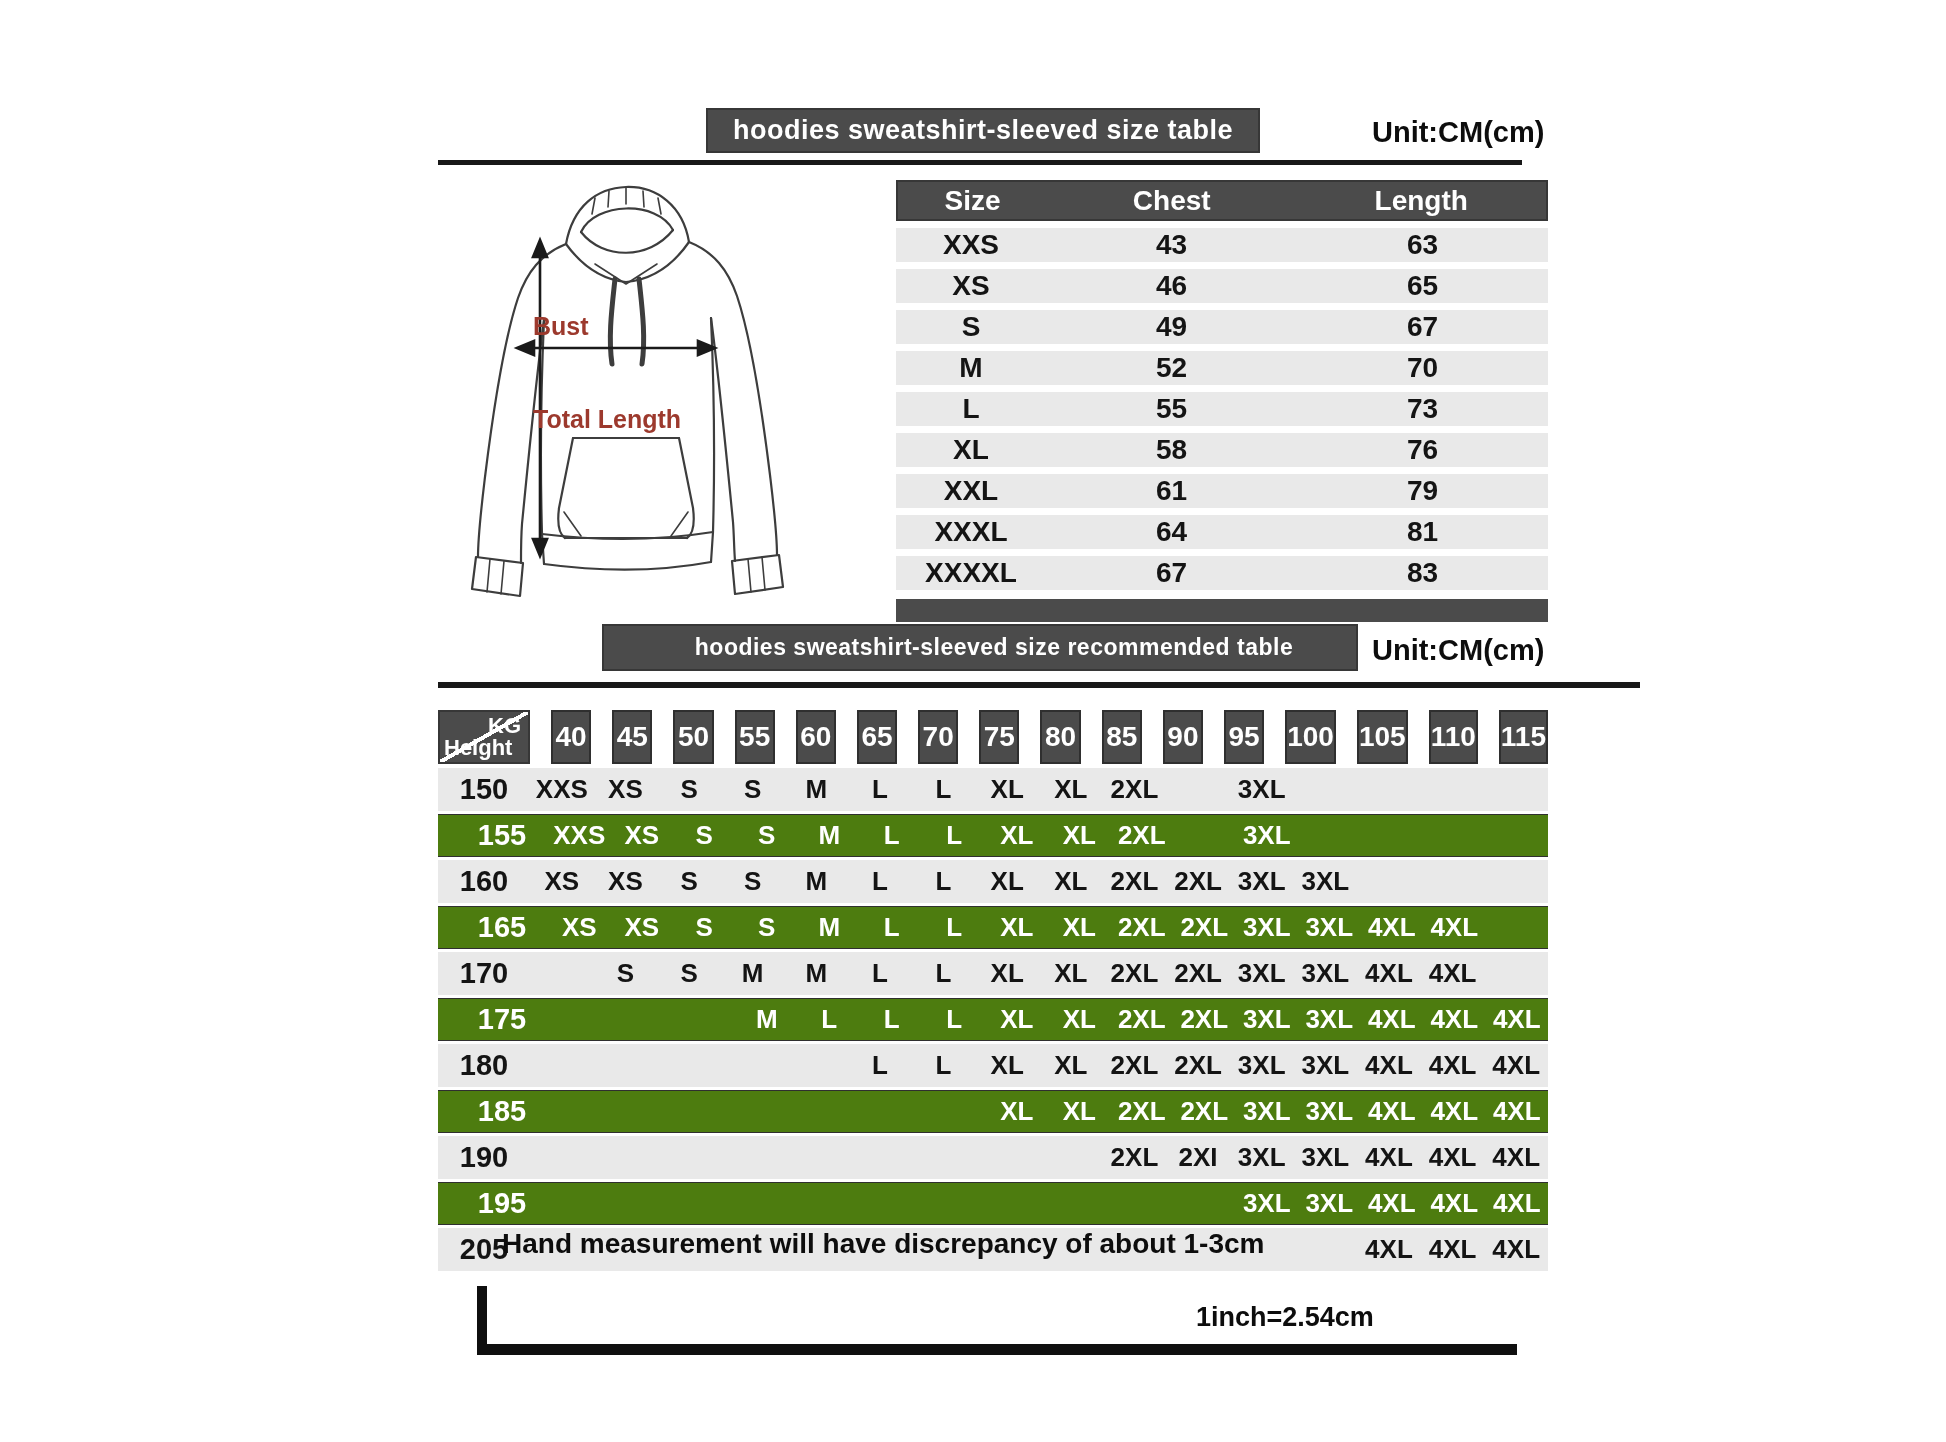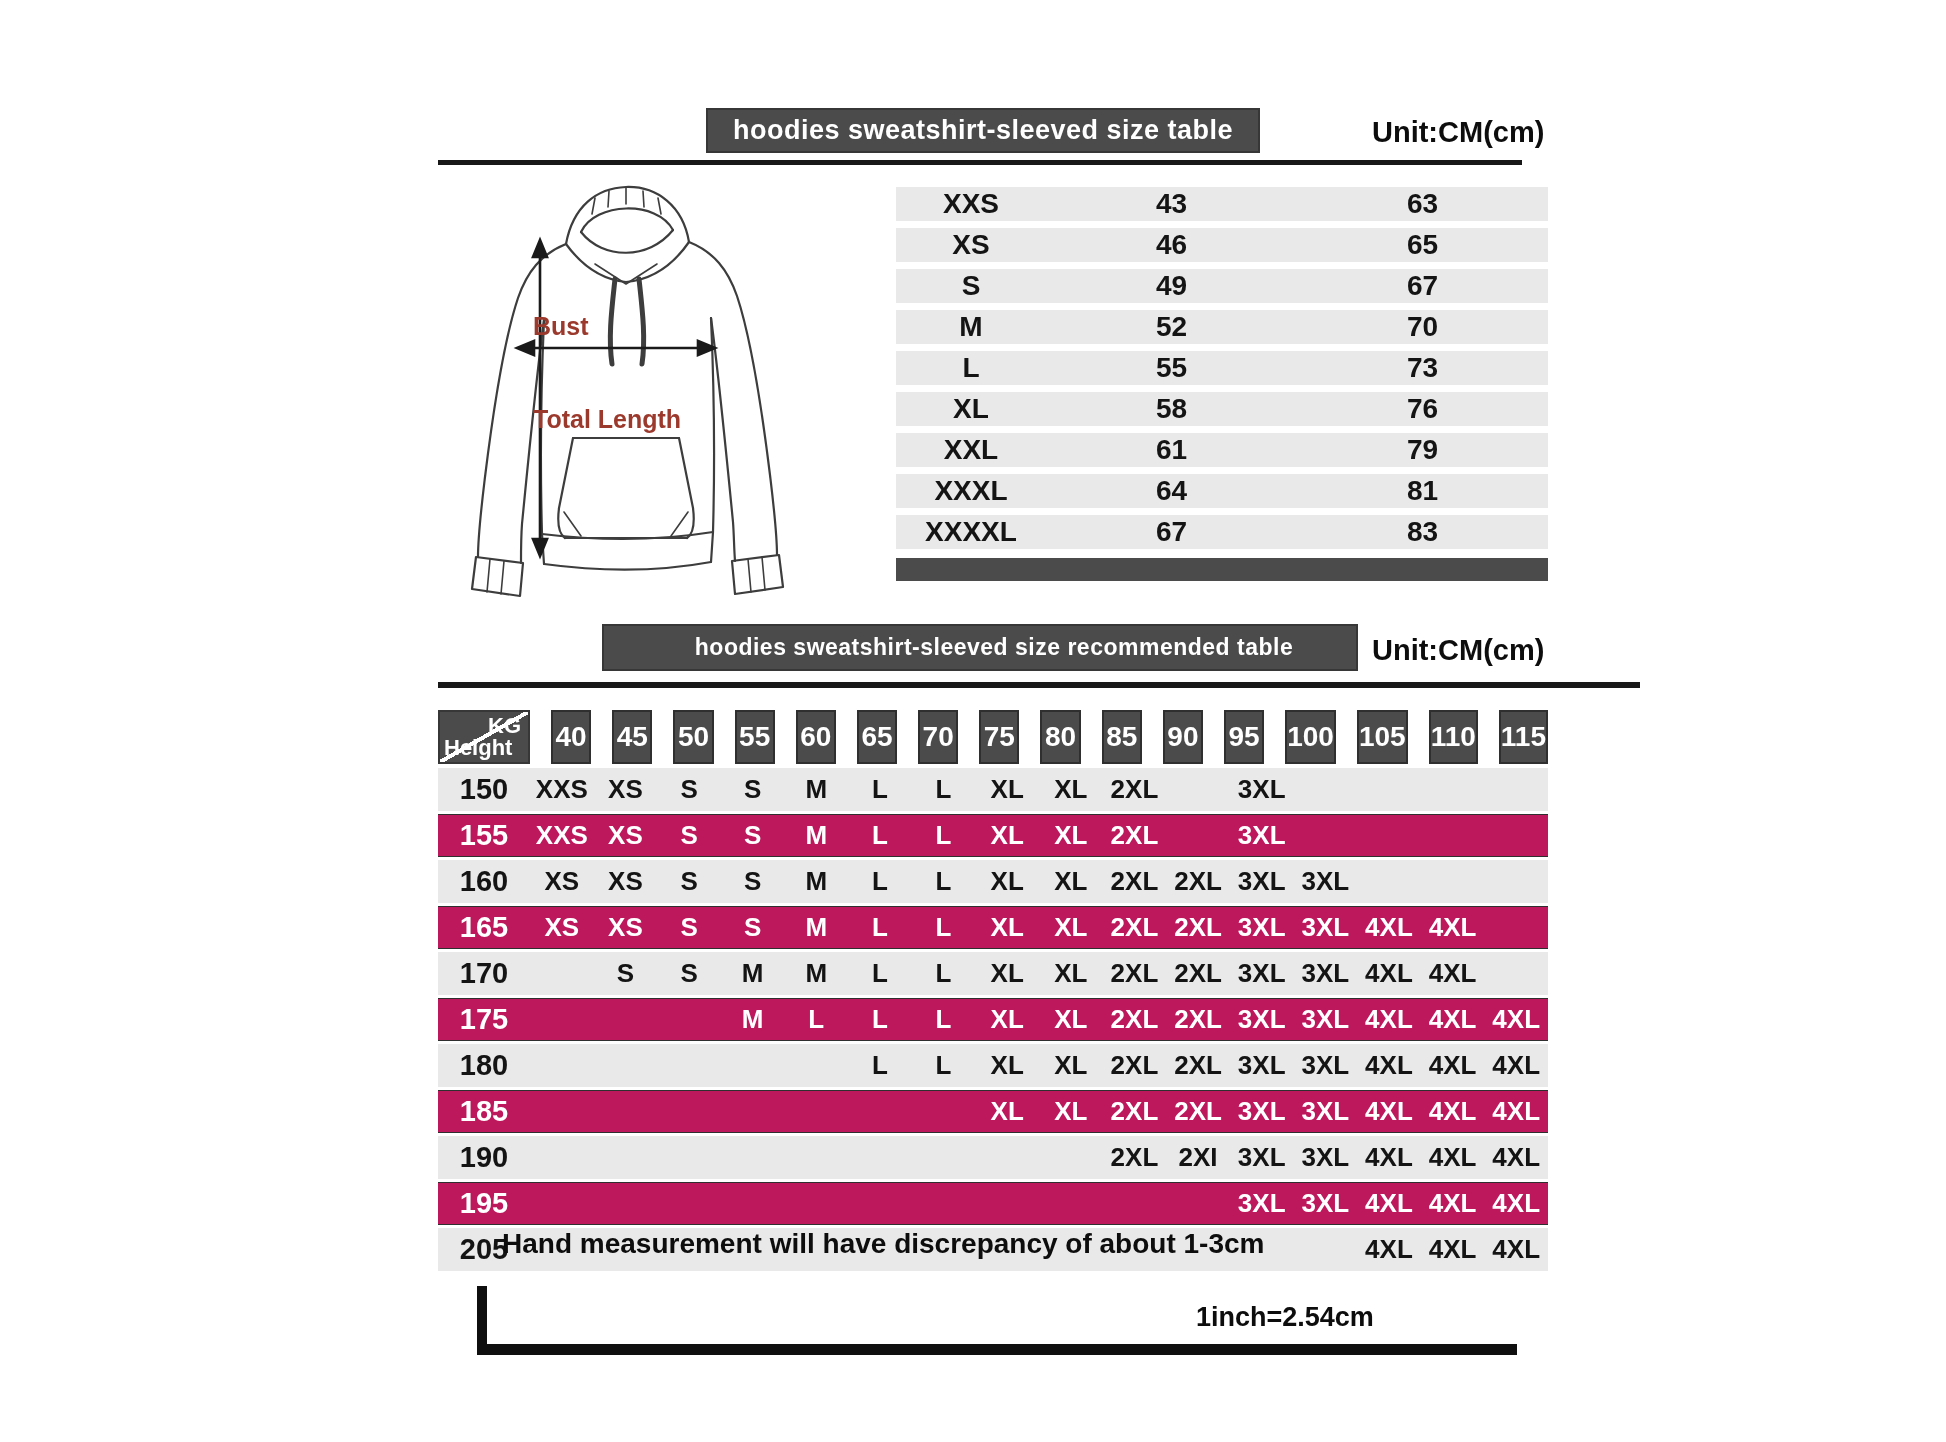--- a/index.html
+++ b/index.html
@@ -56,21 +56,21 @@
   .mx-w {
     background:#4b4b4b; border:2px solid #2f2f2f; color:#fff; font-weight:bold; font-size:28px;
     display:flex; align-items:center; justify-content:center;
   }
   .mx-row {
     display:grid; grid-template-columns:92px repeat(16,1fr);
     height:43px; margin-bottom:3px; align-items:center; text-align:center;
     font-weight:bold; font-size:26px;
   }
   .mx-row.light { background:#e9e9e9; color:#141414; }
-  .mx-row.dark  { background:#be185d; color:#ffffff; border-top:1px solid #2f2f2f; border-bottom:1px solid #2f2f2f; }
+  .mx-row.dark  { background:#4d7c0f; color:#ffffff; border-top:1px solid #2f2f2f; border-bottom:1px solid #2f2f2f;padding-left:18px; }
   .mx-h { font-size:29px; }
 
   
   #vbar { position:absolute; left:477px; top:1286px; width:10px; height:67px; background:#0f0f0f; }
   #note { position:absolute; left:502px; top:1228px; font-weight:bold; font-size:28px; color:#0d0d0d; }
   #conv { position:absolute; left:1196px; top:1302px; font-weight:bold; font-size:27px; color:#0d0d0d; }
   #bbar { position:absolute; left:477px; top:1344px; width:1040px; height:11px; background:#0f0f0f; }
 </style>
 </head>
 <body>
@@ -134,20 +134,25 @@
       <polygon points="95,384 88,367 102,367"></polygon>
       <line x1="86" y1="176" x2="256" y2="176"></line>
       <polygon points="72,176 89,169 89,183"></polygon>
       <polygon points="270,176 253,169 253,183"></polygon>
     </g>
   </svg>
   <div class="red-label" id="bust-label">Bust</div>
   <div class="red-label" id="length-label">Total Length</div>
 
   <div id="size-table">
+      <div class="st-header">
+        <span>Size</span>
+        <span>Chest</span>
+        <span>Length</span>
+      </div>
       <div class="st-row">
         <span>XXS</span>
         <span>43</span>
         <span>63</span>
       </div>
       <div class="st-row">
         <span>XS</span>
         <span>46</span>
         <span>65</span>
       </div>

